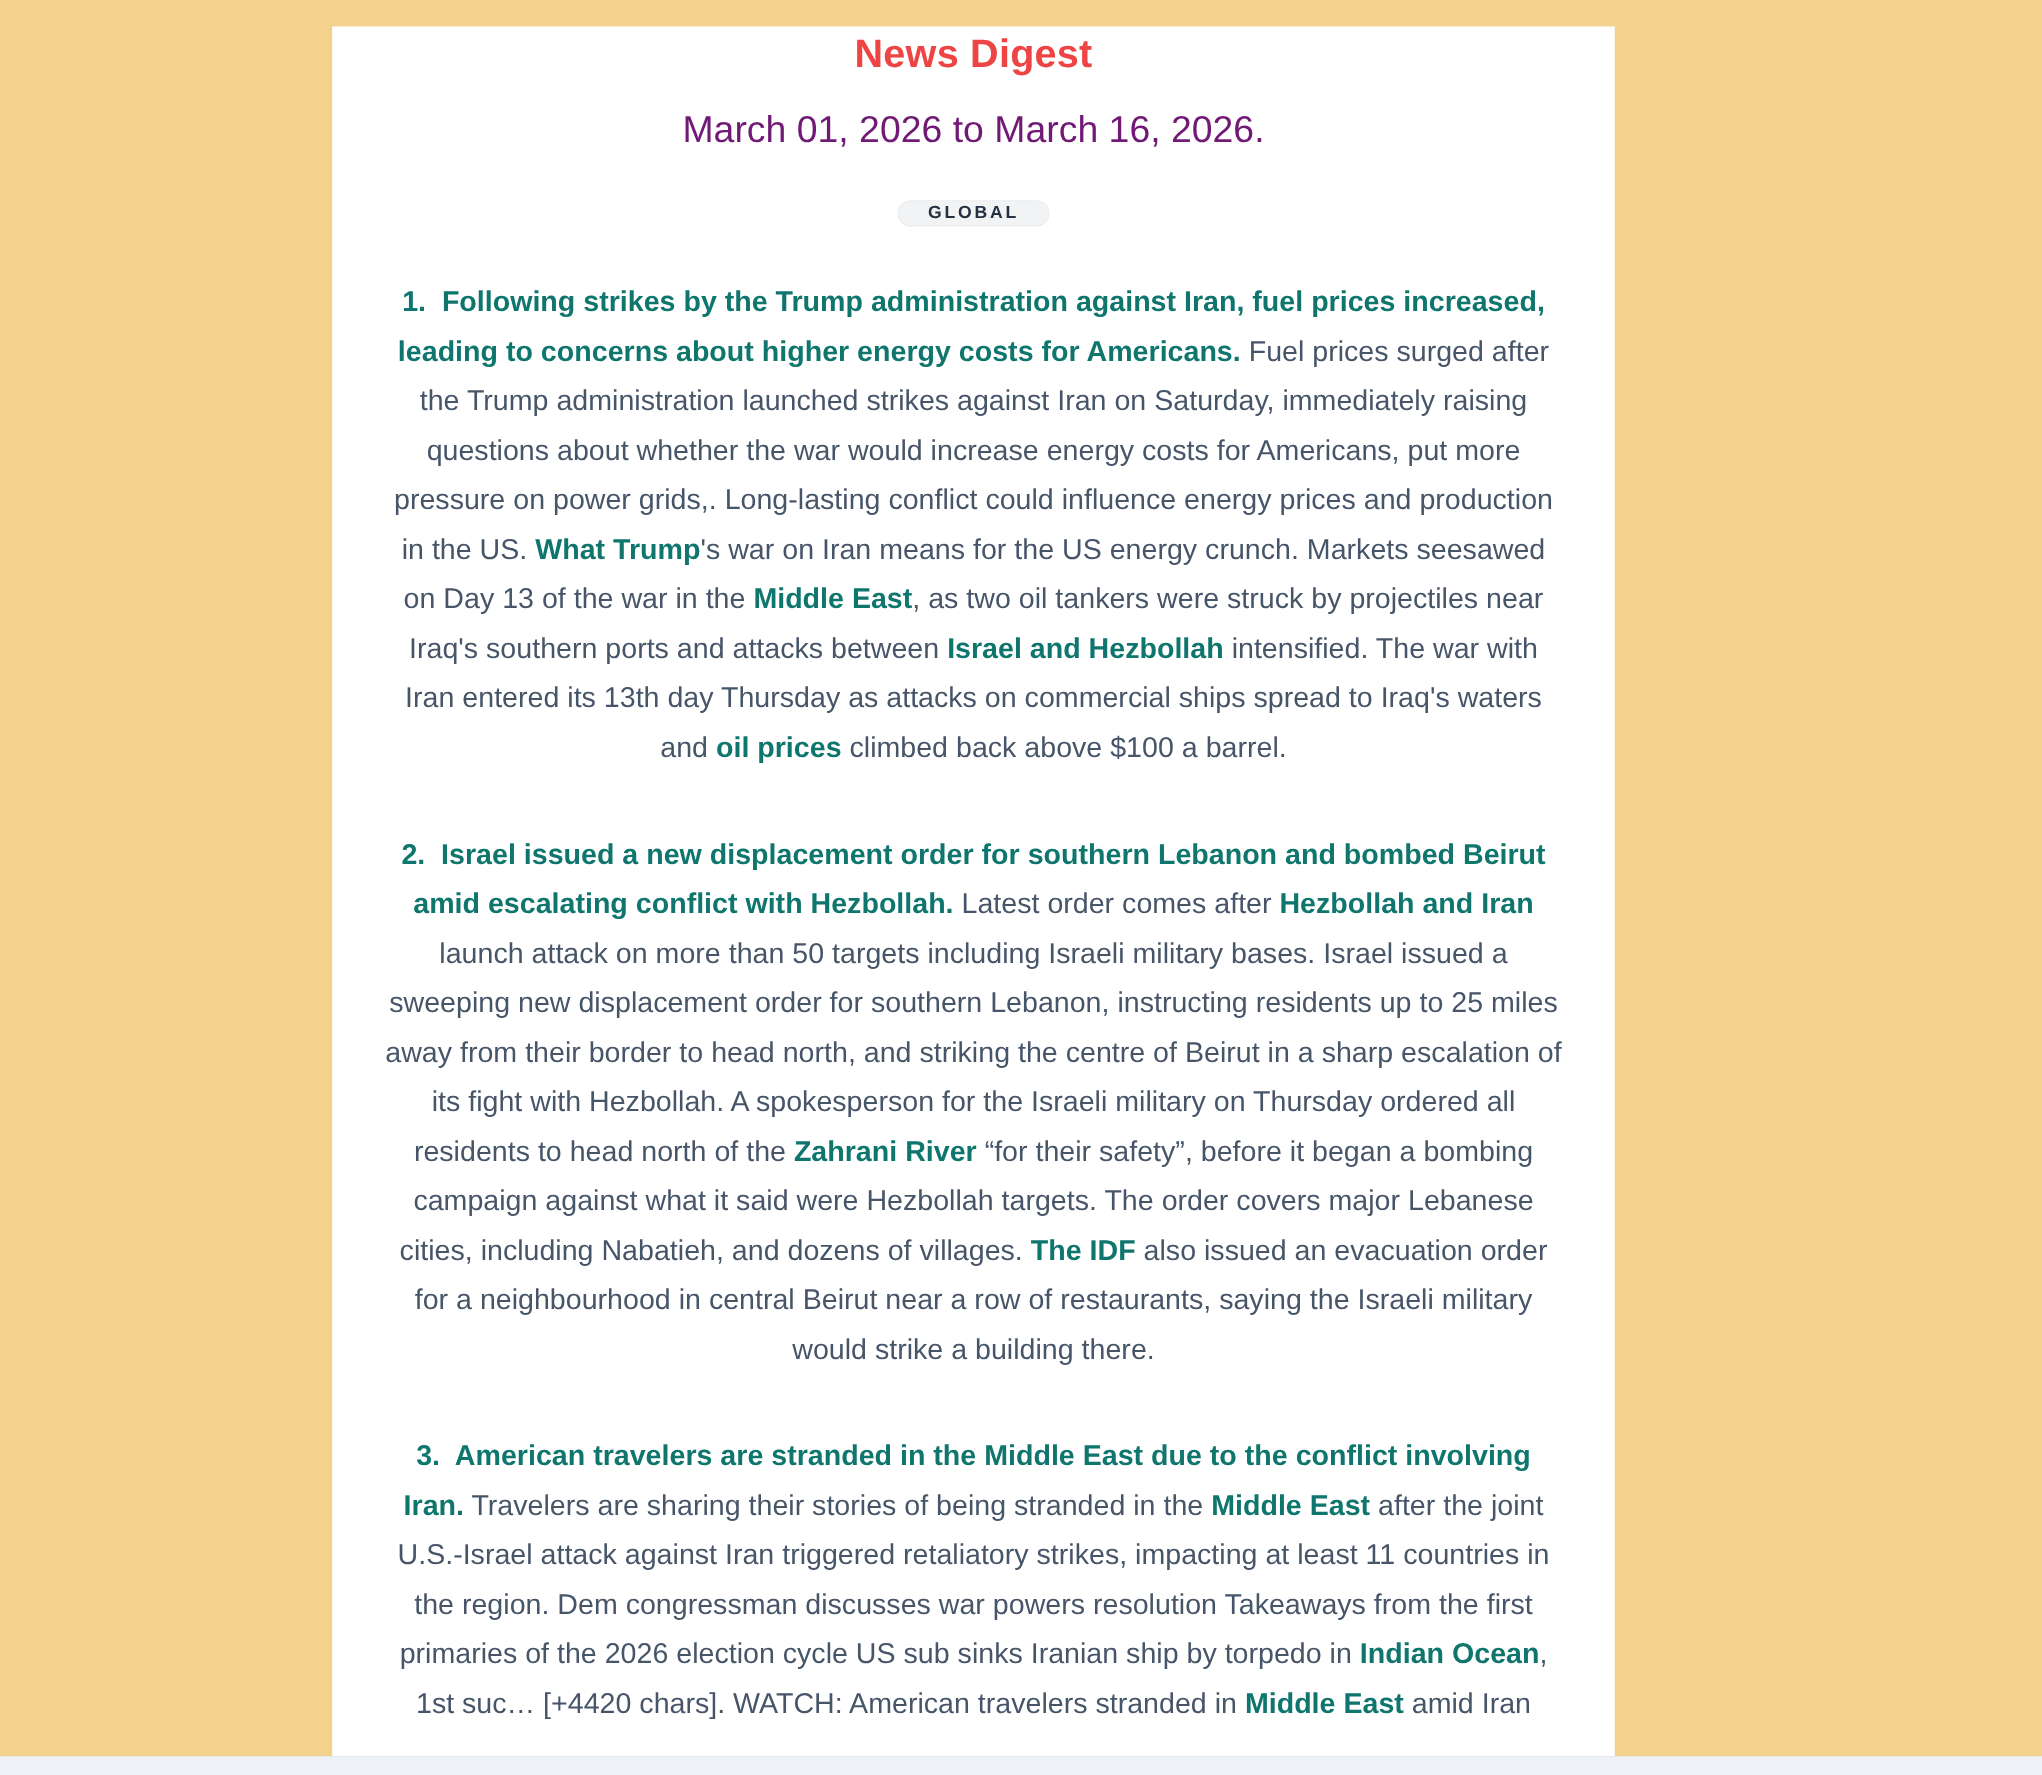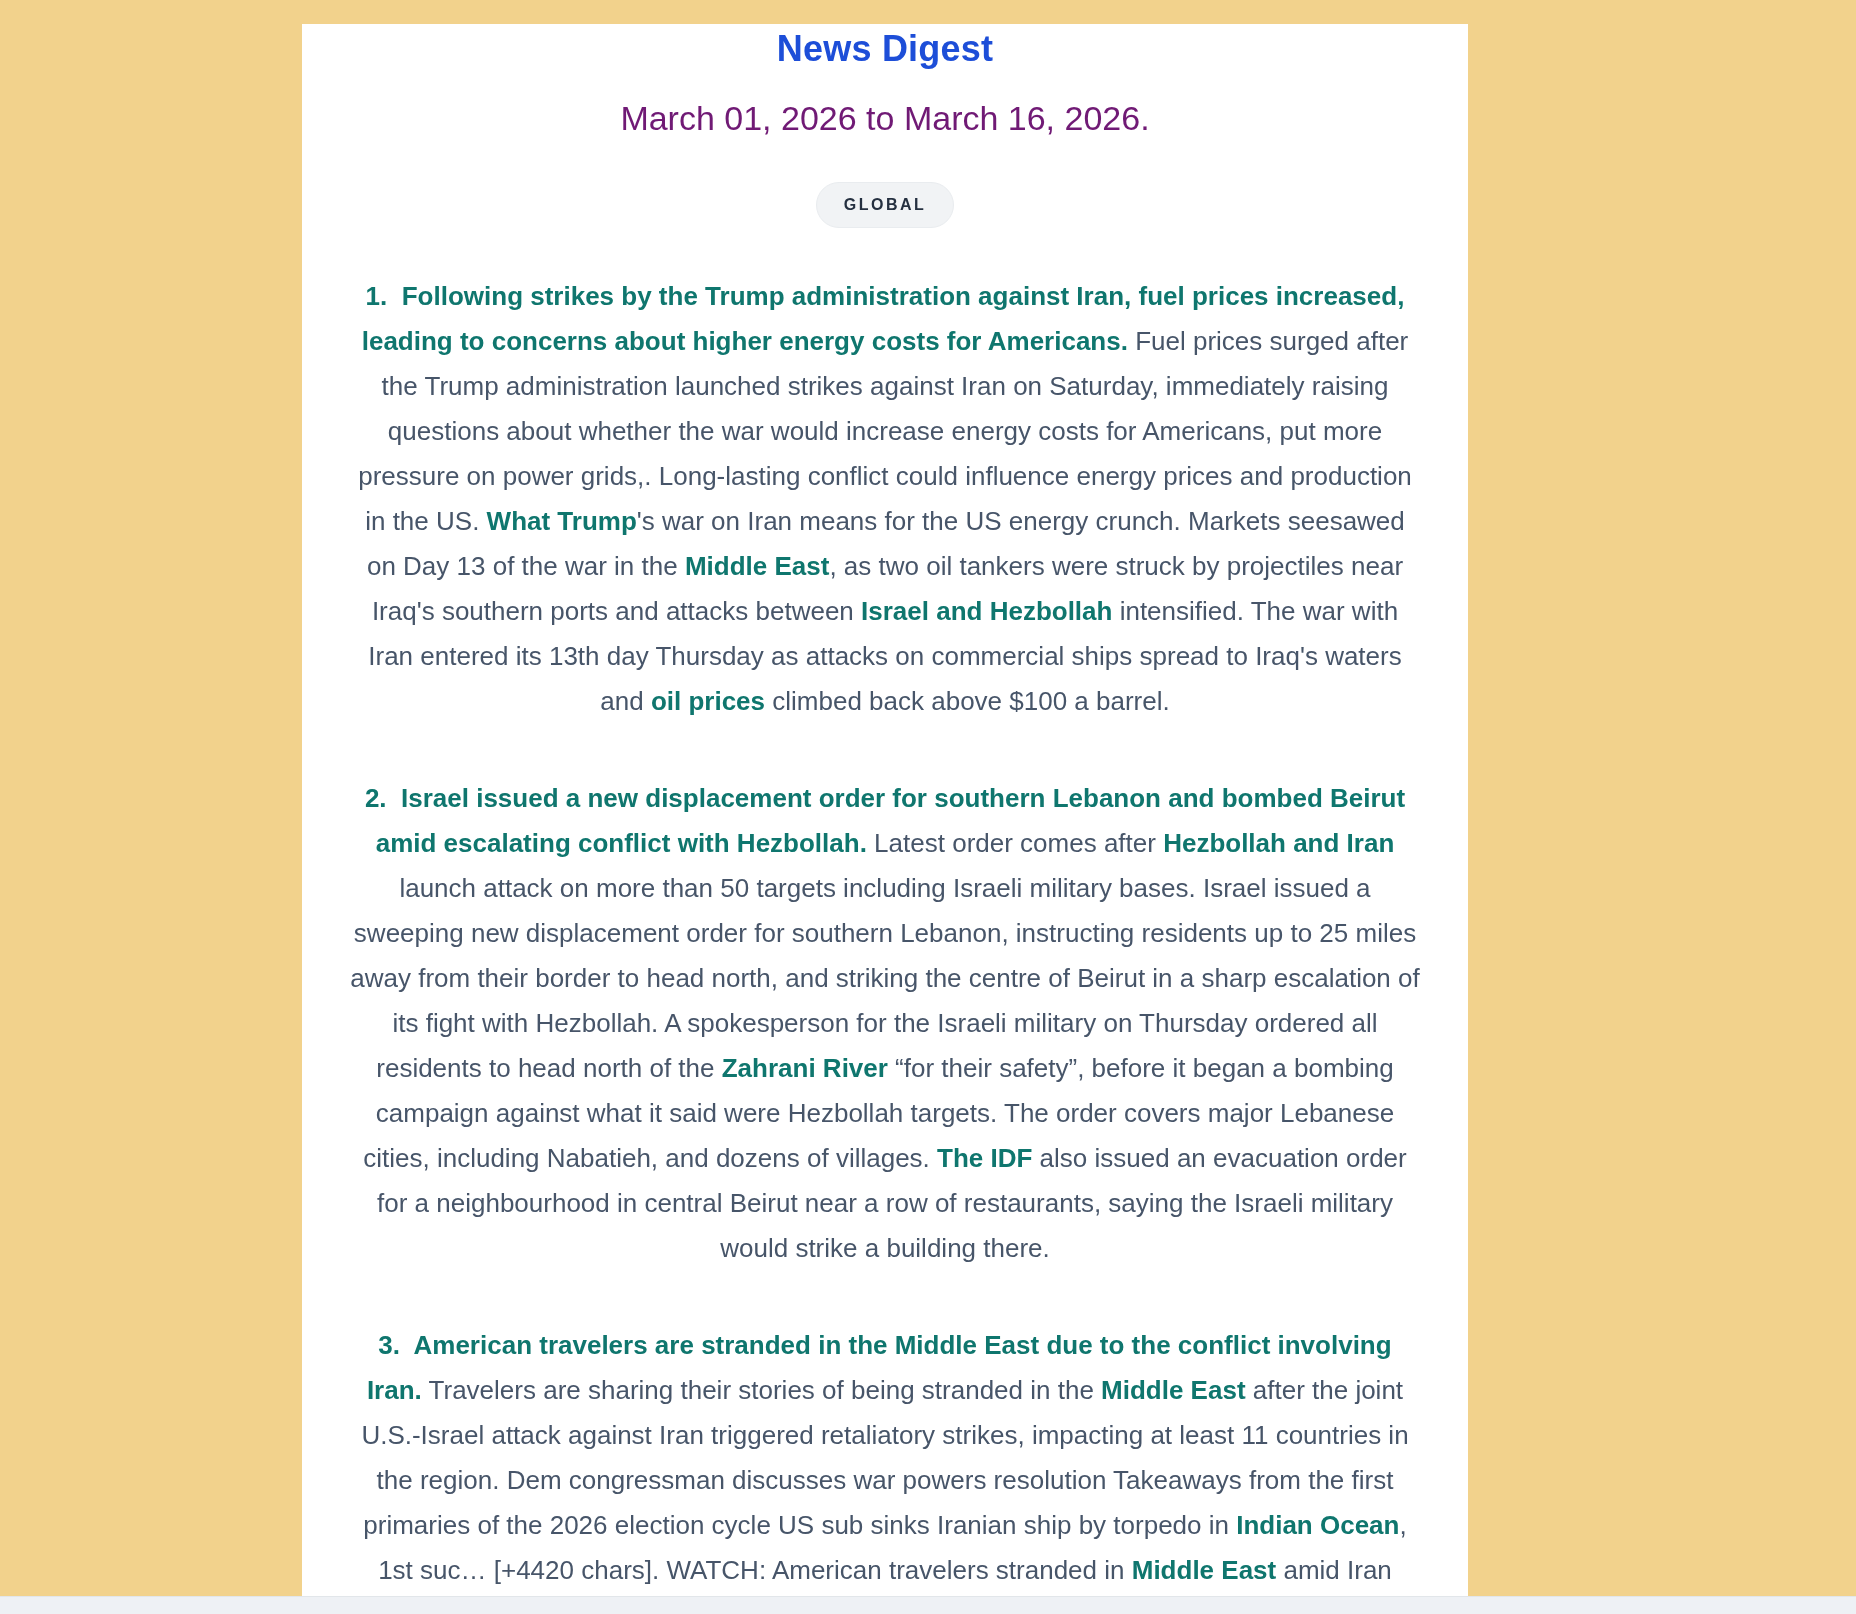--- a/index.html
+++ b/index.html
@@ -21,40 +21,40 @@
     min-height: 1614px;
     background: #FFFFFF;
     padding: 0 48px 40px 48px;
   }
   h1.page-title {
     margin: 24px 0 0 0;
     text-align: center;
     font-size: 36px;
     line-height: 50px;
     font-weight: bold;
-    color: #1d4ed8;
+    color: #ef4444;
     letter-spacing: 0.2px;
   }
   .date-range {
     margin: 26px 0 0 0;
     text-align: center;
     font-size: 34px;
     line-height: 36px;
     color: #701a75;
   }
   .badge-row {
     margin-top: 46px;
     text-align: center;
   }
   .badge {
     display: inline-block;
     background: #F1F3F5;
     border: 1px solid #E9ECEF;
     border-radius: 999px;
-    padding: 12px 27px;
+    padding: 1px 27px;
     font-size: 16px;
     line-height: 20px;
     font-weight: bold;
     letter-spacing: 2.5px;
     color: #253040;
   }
   .articles {
     margin-top: 46px;
   }
   p.article {

